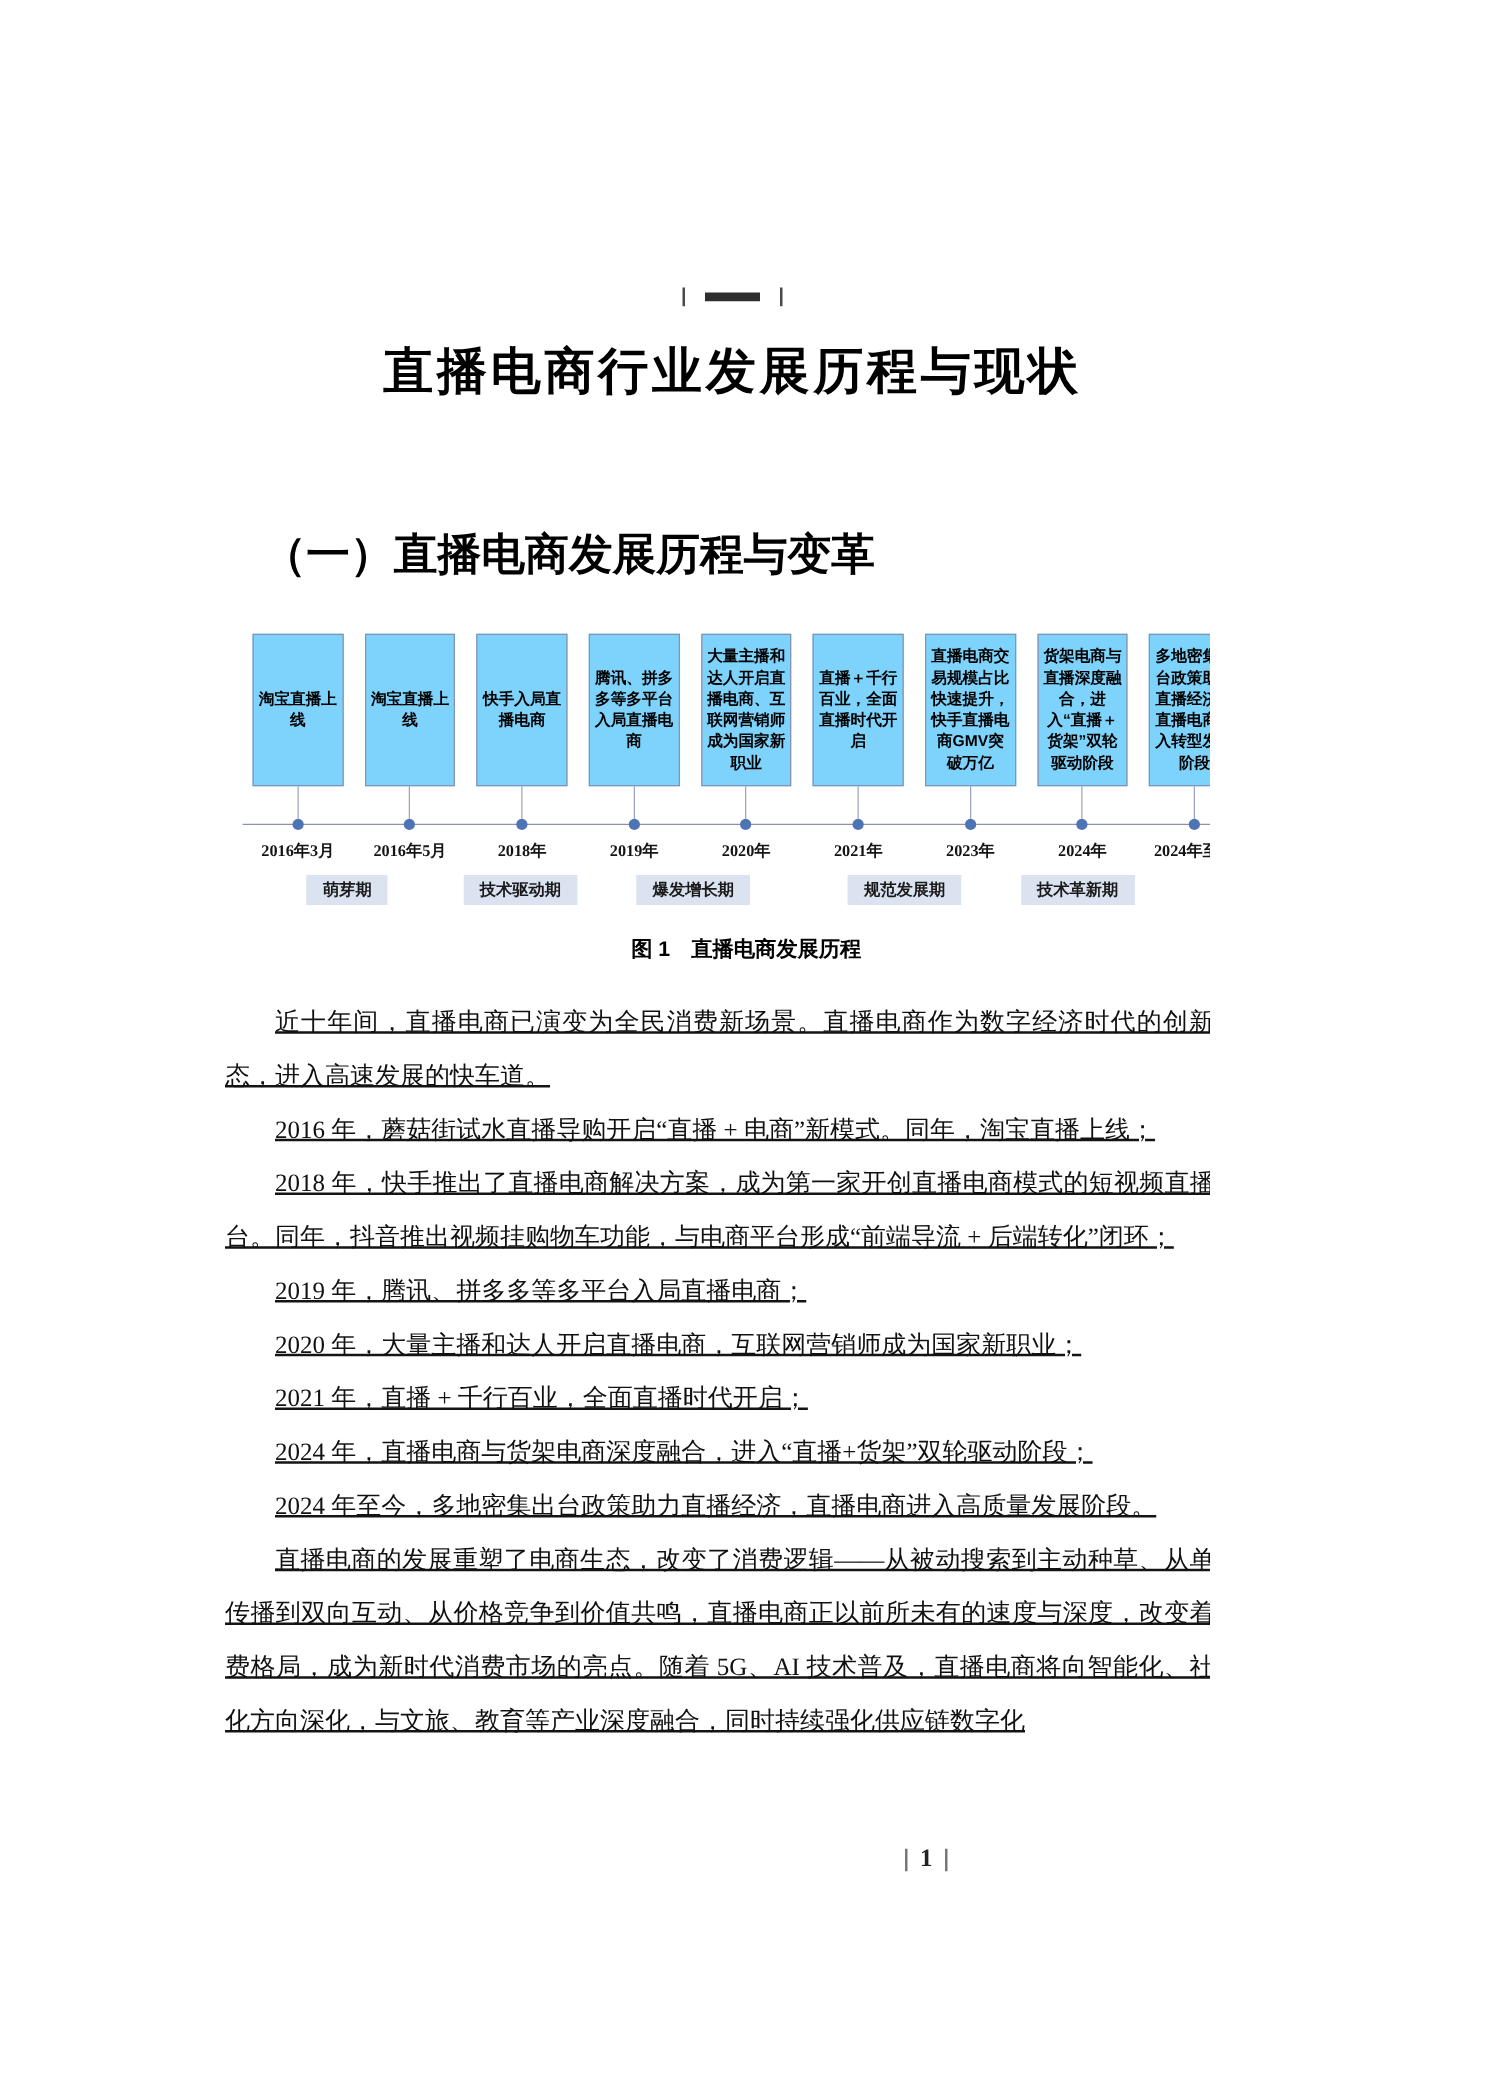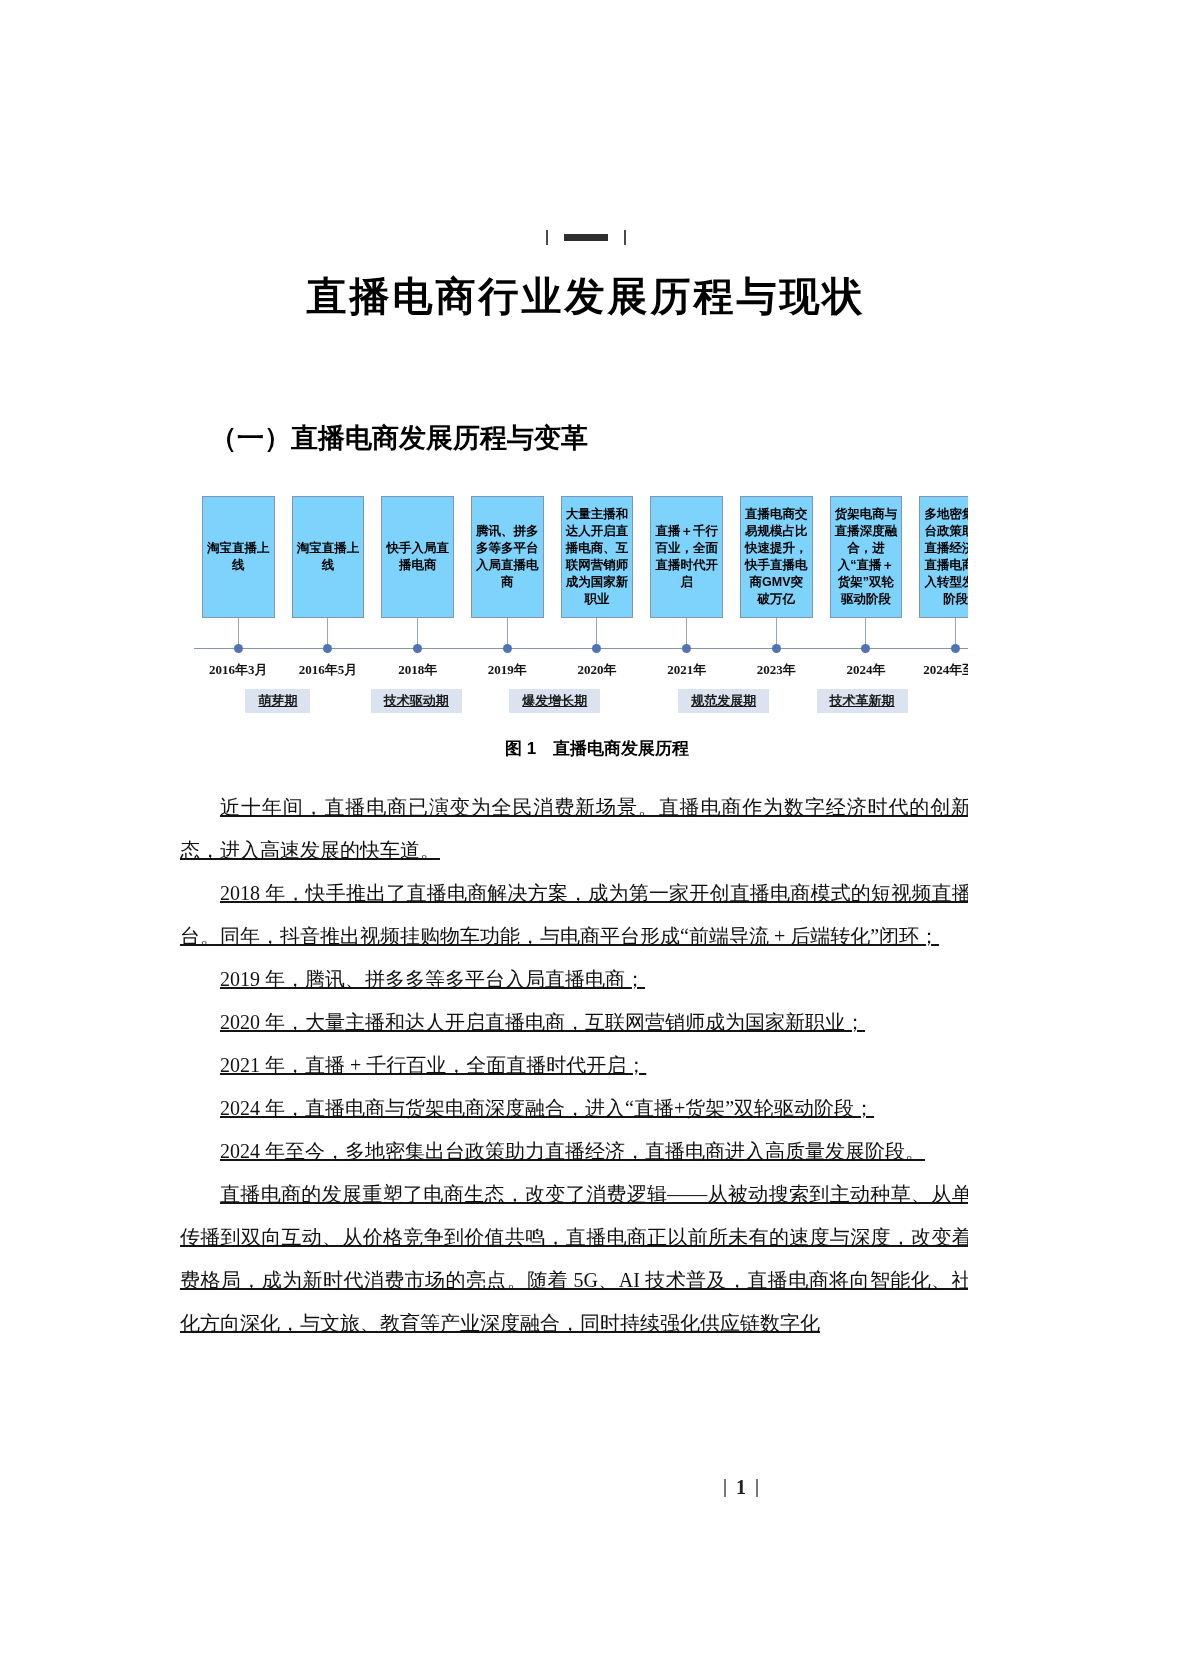--- a/index.html
+++ b/index.html
@@ -17,42 +17,42 @@
 
   .doc-title {
     margin-top:24px; text-align:center;
     font-family:"Liberation Sans","DejaVu Sans",sans-serif;
     font-weight:900; font-size:40px; letter-spacing:3px; color:#000;
   }
 
   .section-heading {
     margin-top:96px; margin-left:30px;
     font-family:"Liberation Sans","DejaVu Sans",sans-serif;
-    font-weight:bold; font-size:27px; color:#000;
+    font-weight:bold; font-size:35px; color:#000;
   }
 
   
   .timeline-figure { margin-top:40px; margin-left:22px; }
   .tl-wrap { position:relative; }
   .tl-cols { display:grid; grid-template-columns:repeat(9,1fr); column-gap:17px; position:relative; }
   .tl-col { display:flex; flex-direction:column; align-items:center; }
   .tl-box {
     width:100%; height:122px; border:1.5px solid #8293b5; background:#7dd3fc;
     display:flex; align-items:center; justify-content:center; padding:4px 3px;
     font-family:"Liberation Sans","DejaVu Sans",sans-serif;
     font-weight:bold; font-size:12.5px; line-height:1.35; text-align:center; color:#000;
   }
   .tl-conn { width:1px; height:26px; background:#9aa5bd; }
   .tl-dot { width:9px; height:9px; border-radius:50%; background:#4f74b5; position:relative; z-index:2; }
   .tl-axis { position:absolute; left:-8px; right:-8px; bottom:4px; height:1.5px; background:#8a93a8; }
 
   .tl-years { display:grid; grid-template-columns:repeat(9,1fr); column-gap:17px; margin-top:8px; }
   .tl-year { text-align:center; font-weight:bold; font-size:13px; white-space:nowrap; }
 
-  .tl-phases { display:grid; grid-template-columns:repeat(9,1fr); column-gap:17px; margin-top:10px;text-decoration:underline; }
+  .tl-phases { display:grid; grid-template-columns:repeat(9,1fr); column-gap:17px; margin-top:10px; }
   .tl-phase { display:flex; justify-content:center; }
   .tl-phase.p0 { grid-column:1/3; }
   .tl-phase.p1 { grid-column:3/4; }
   .tl-phase.p2 { grid-column:4/6; }
   .tl-phase.p3 { grid-column:6/8; }
   .tl-phase.p4 { grid-column:8/9; }
   .phase-chip {
     background:#dbe3f1; padding:3px 13px; white-space:nowrap;
     font-family:"Liberation Sans","DejaVu Sans",sans-serif;
     font-weight:bold; font-size:13px; color:#1a1a1a;
@@ -200,20 +200,21 @@
             <span class="phase-chip">技术革新期</span>
           </div>
         </div>
       </div>
 
       <figcaption class="fig-caption">图 1　直播电商发展历程</figcaption>
     </figure>
 
     <div class="body-text">
       <p>近十年间，直播电商已演变为全民消费新场景。直播电商作为数字经济时代的创新业态，进入高速发展的快车道。</p>
+      <p>2016 年，蘑菇街试水直播导购开启“直播 + 电商”新模式。同年，淘宝直播上线；</p>
       <p>2018 年，快手推出了直播电商解决方案，成为第一家开创直播电商模式的短视频直播平台。同年，抖音推出视频挂购物车功能，与电商平台形成“前端导流 + 后端转化”闭环；</p>
       <p>2019 年，腾讯、拼多多等多平台入局直播电商；</p>
       <p>2020 年，大量主播和达人开启直播电商，互联网营销师成为国家新职业；</p>
       <p>2021 年，直播 + 千行百业，全面直播时代开启；</p>
       <p>2024 年，直播电商与货架电商深度融合，进入“直播+货架”双轮驱动阶段；</p>
       <p>2024 年至今，多地密集出台政策助力直播经济，直播电商进入高质量发展阶段。</p>
       <p>直播电商的发展重塑了电商生态，改变了消费逻辑——从被动搜索到主动种草、从单向传播到双向互动、从价格竞争到价值共鸣，直播电商正以前所未有的速度与深度，改变着消费格局，成为新时代消费市场的亮点。随着 5G、AI 技术普及，直播电商将向智能化、社交化方向深化，与文旅、教育等产业深度融合，同时持续强化供应链数字化</p>
     </div>
 
   </div>

